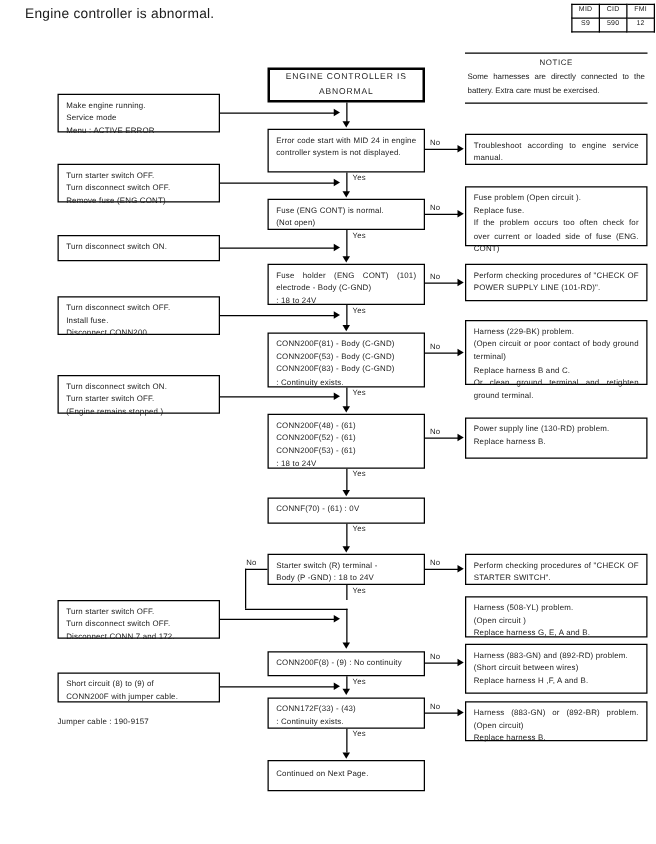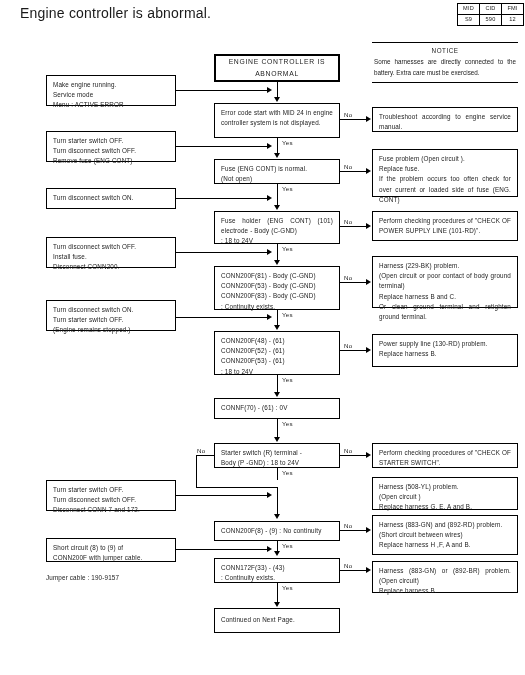--- a/index.html
+++ b/index.html
@@ -30,21 +30,21 @@
     background:#fff;
     box-sizing:border-box;
     display:flex;flex-direction:column;
     align-items:center;justify-content:center;
     font-size:6.8px;
     letter-spacing:.7px;
     line-height:1.75;
   }
   .page-title{
     position:absolute;
-    font-size:14px;
+    font-size:11px;
     letter-spacing:.2px;
     padding-left:12px;
   }
   
   .code-table{
     position:absolute;
     border-collapse:collapse;
     font-size:5.6px;
     letter-spacing:.2px;
   }

